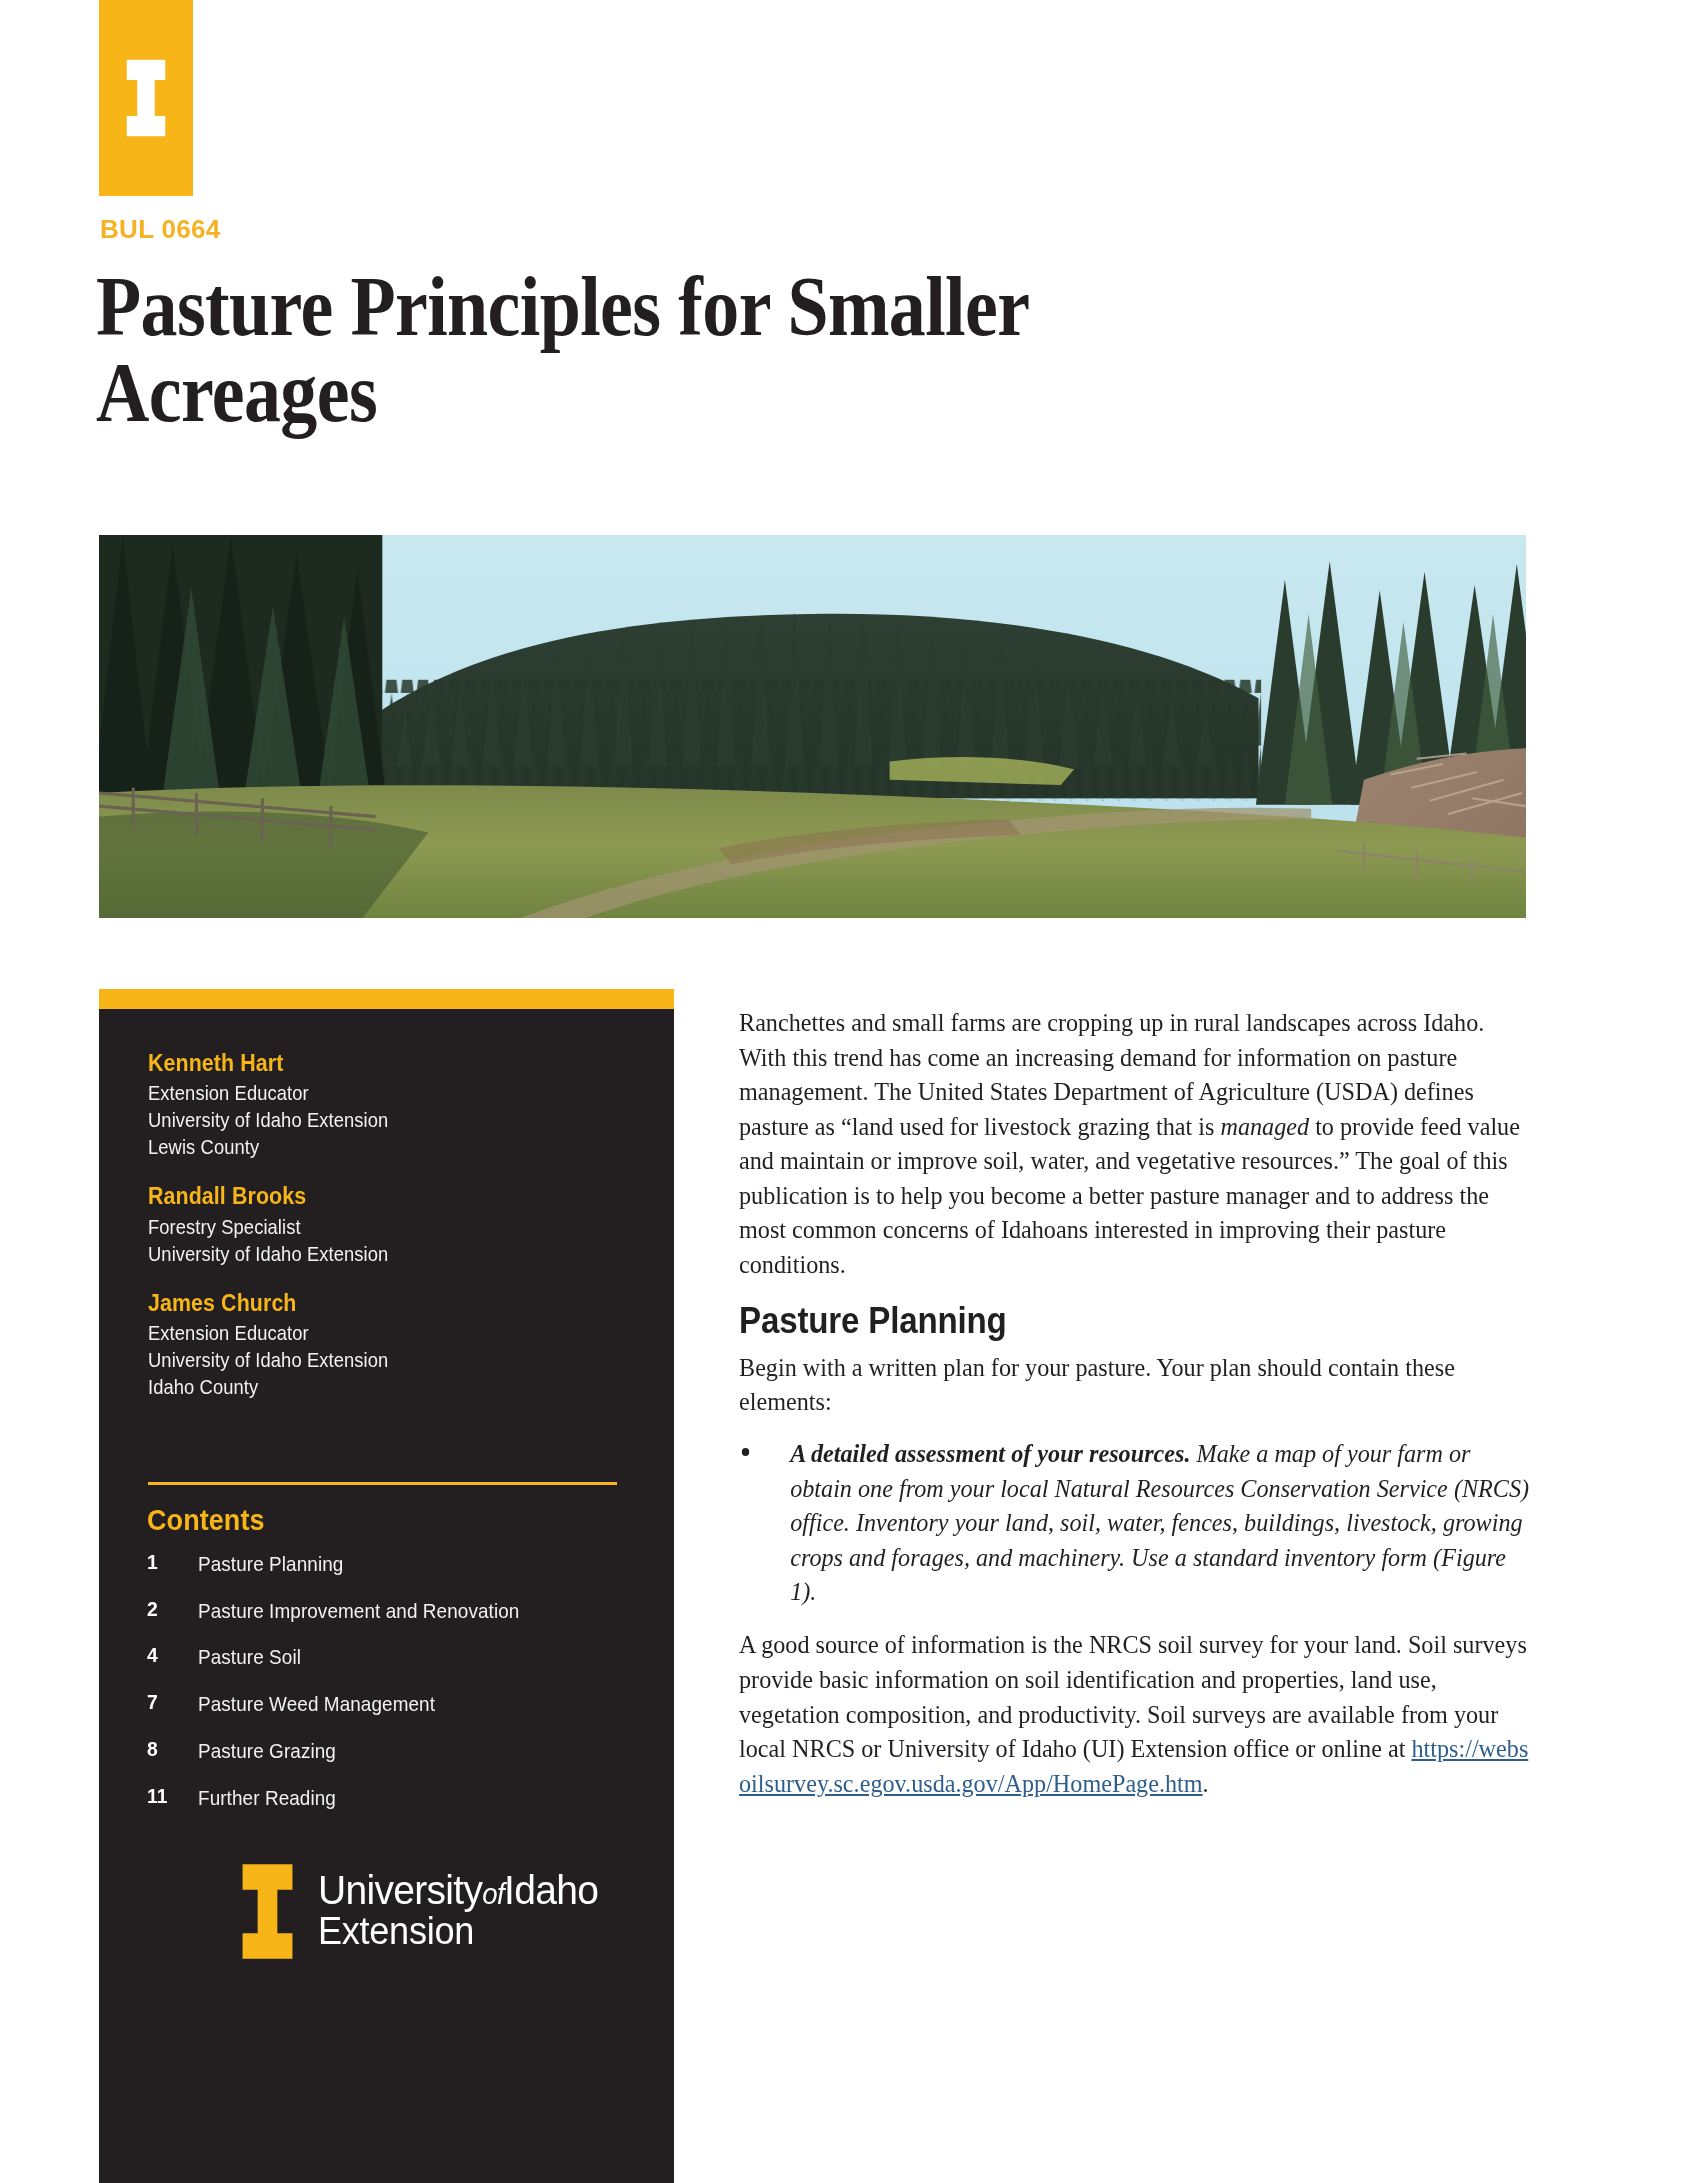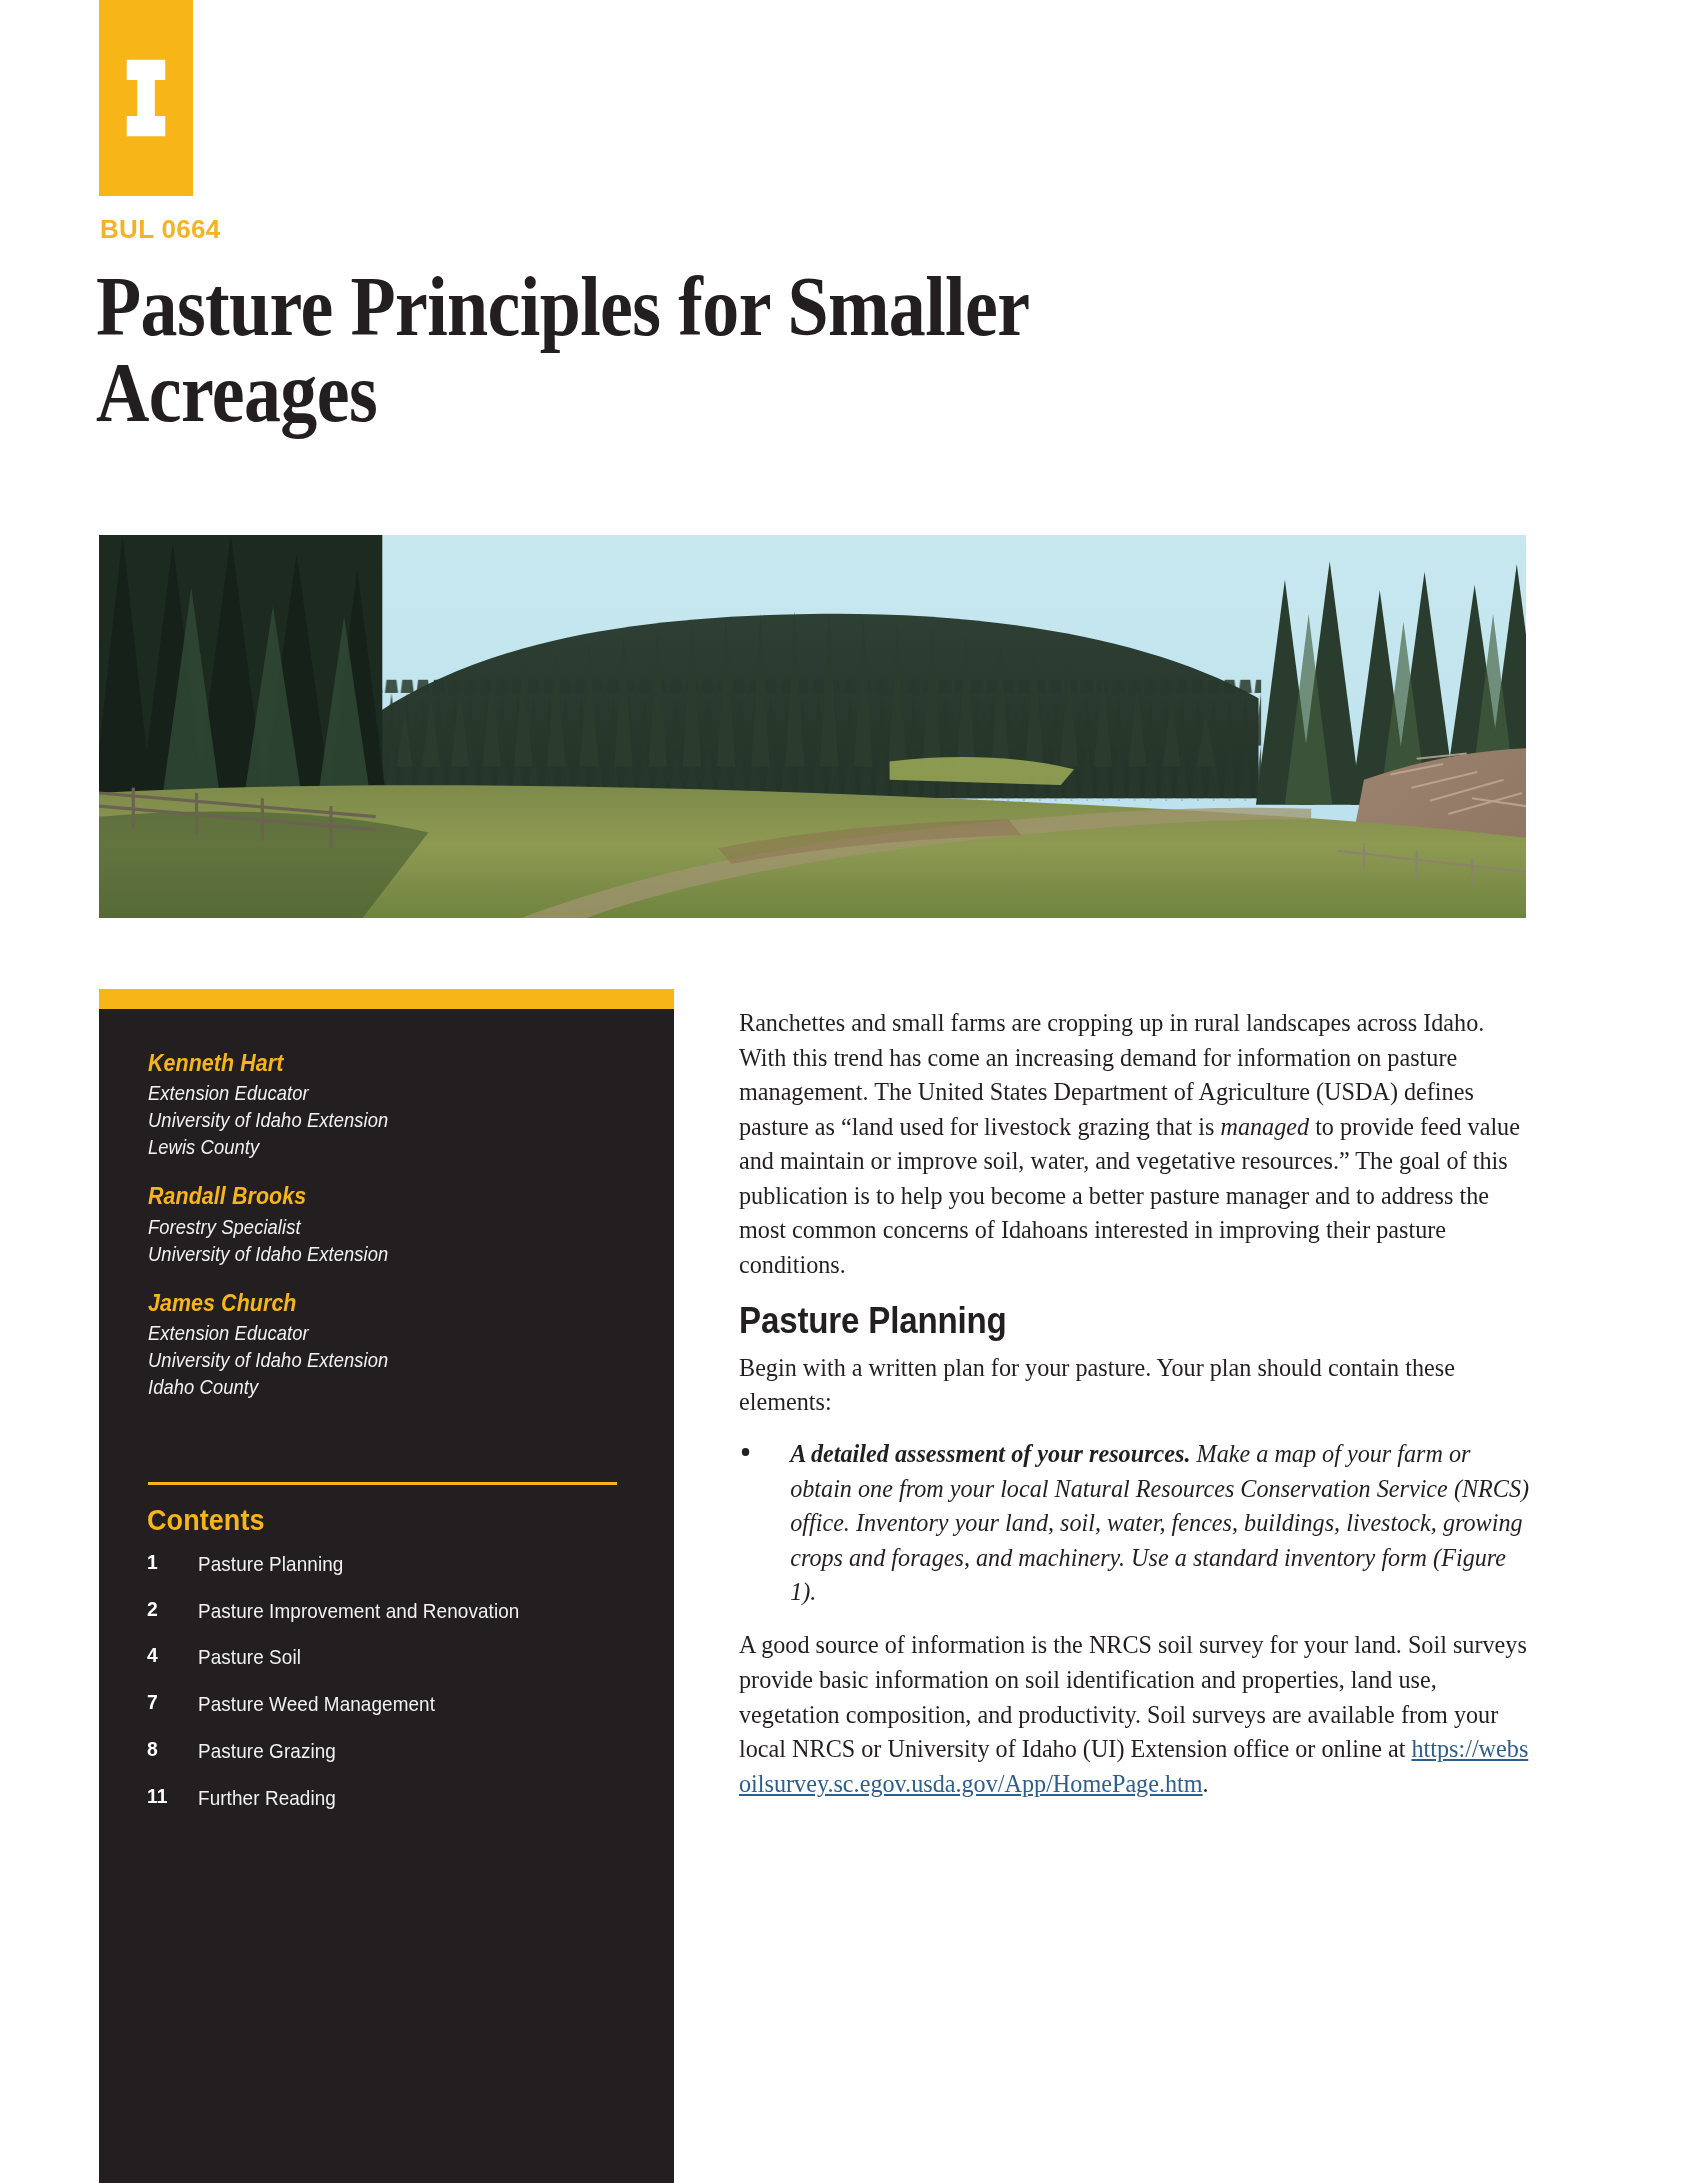--- a/index.html
+++ b/index.html
@@ -48,21 +48,21 @@
   #sidebar {
     position:absolute; left:99px; top:989px;
     width:575px; height:1195px;
     background:#231F20;
   }
   #sidebar-topbar {
     position:absolute; left:0; top:0; width:575px; height:20px;
     background:#F7B518;
   }
   #authors { position:absolute; left:49px; top:61px; width:461px; }
-  .author { margin-bottom:22.4px;font-style:italic; }
+  .author { margin-bottom:22.4px; }
   .author:last-child { margin-bottom:16px; }
   .author-name {
     font-family:"Liberation Sans", sans-serif;
     font-weight:700; font-size:23px; color:#F7B518;
     letter-spacing:0.1px; margin-bottom:3.3px;
     transform:scaleX(0.93); transform-origin:left center;
   }
   .author-line {
     font-family:"Liberation Sans", sans-serif;
     font-weight:300; font-size:20.4px; color:#F2F2F2;
@@ -336,20 +336,29 @@
     <div class="toc-row">
       <span class="toc-num">8</span>
       <span class="toc-label">Pasture Grazing</span>
     </div>
     <div class="toc-row">
       <span class="toc-num">11</span>
       <span class="toc-label">Further Reading</span>
     </div>
   </nav>
 
+  <div id="ext-logo">
+    <svg class="i-mark" viewBox="0 0 92 160">
+      <path d="M5 5 H87 V50 H64 V110 H87 V155 H5 V110 H28 V50 H5 Z" fill="#F7B518" stroke="#231F20" stroke-width="6"></path>
+    </svg>
+    <div class="wordmark">
+      <div class="line1"><span>University</span><span class="of">of</span><span>Idaho</span></div>
+      <div class="line2">Extension</div>
+    </div>
+  </div>
 </aside>
 
 <main id="main-column">
 
   <p class="body-text"><span>Ranchettes and small farms are cropping up in rural landscapes across Idaho. With this trend has come an increasing demand for information on pasture management. The United States Department of Agriculture (USDA) defines pasture as “land used for livestock grazing that is </span><em>managed</em><span> to provide feed value and maintain or improve soil, water, and vegetative resources.” The goal of this publication is to help you become a better pasture manager and to address the most common concerns of Idahoans interested in improving their pasture conditions.</span></p>
 
   <h2 id="section-heading">Pasture Planning</h2>
 
   <p class="body-text">Begin with a written plan for your pasture. Your plan should contain these elements:</p>
 

